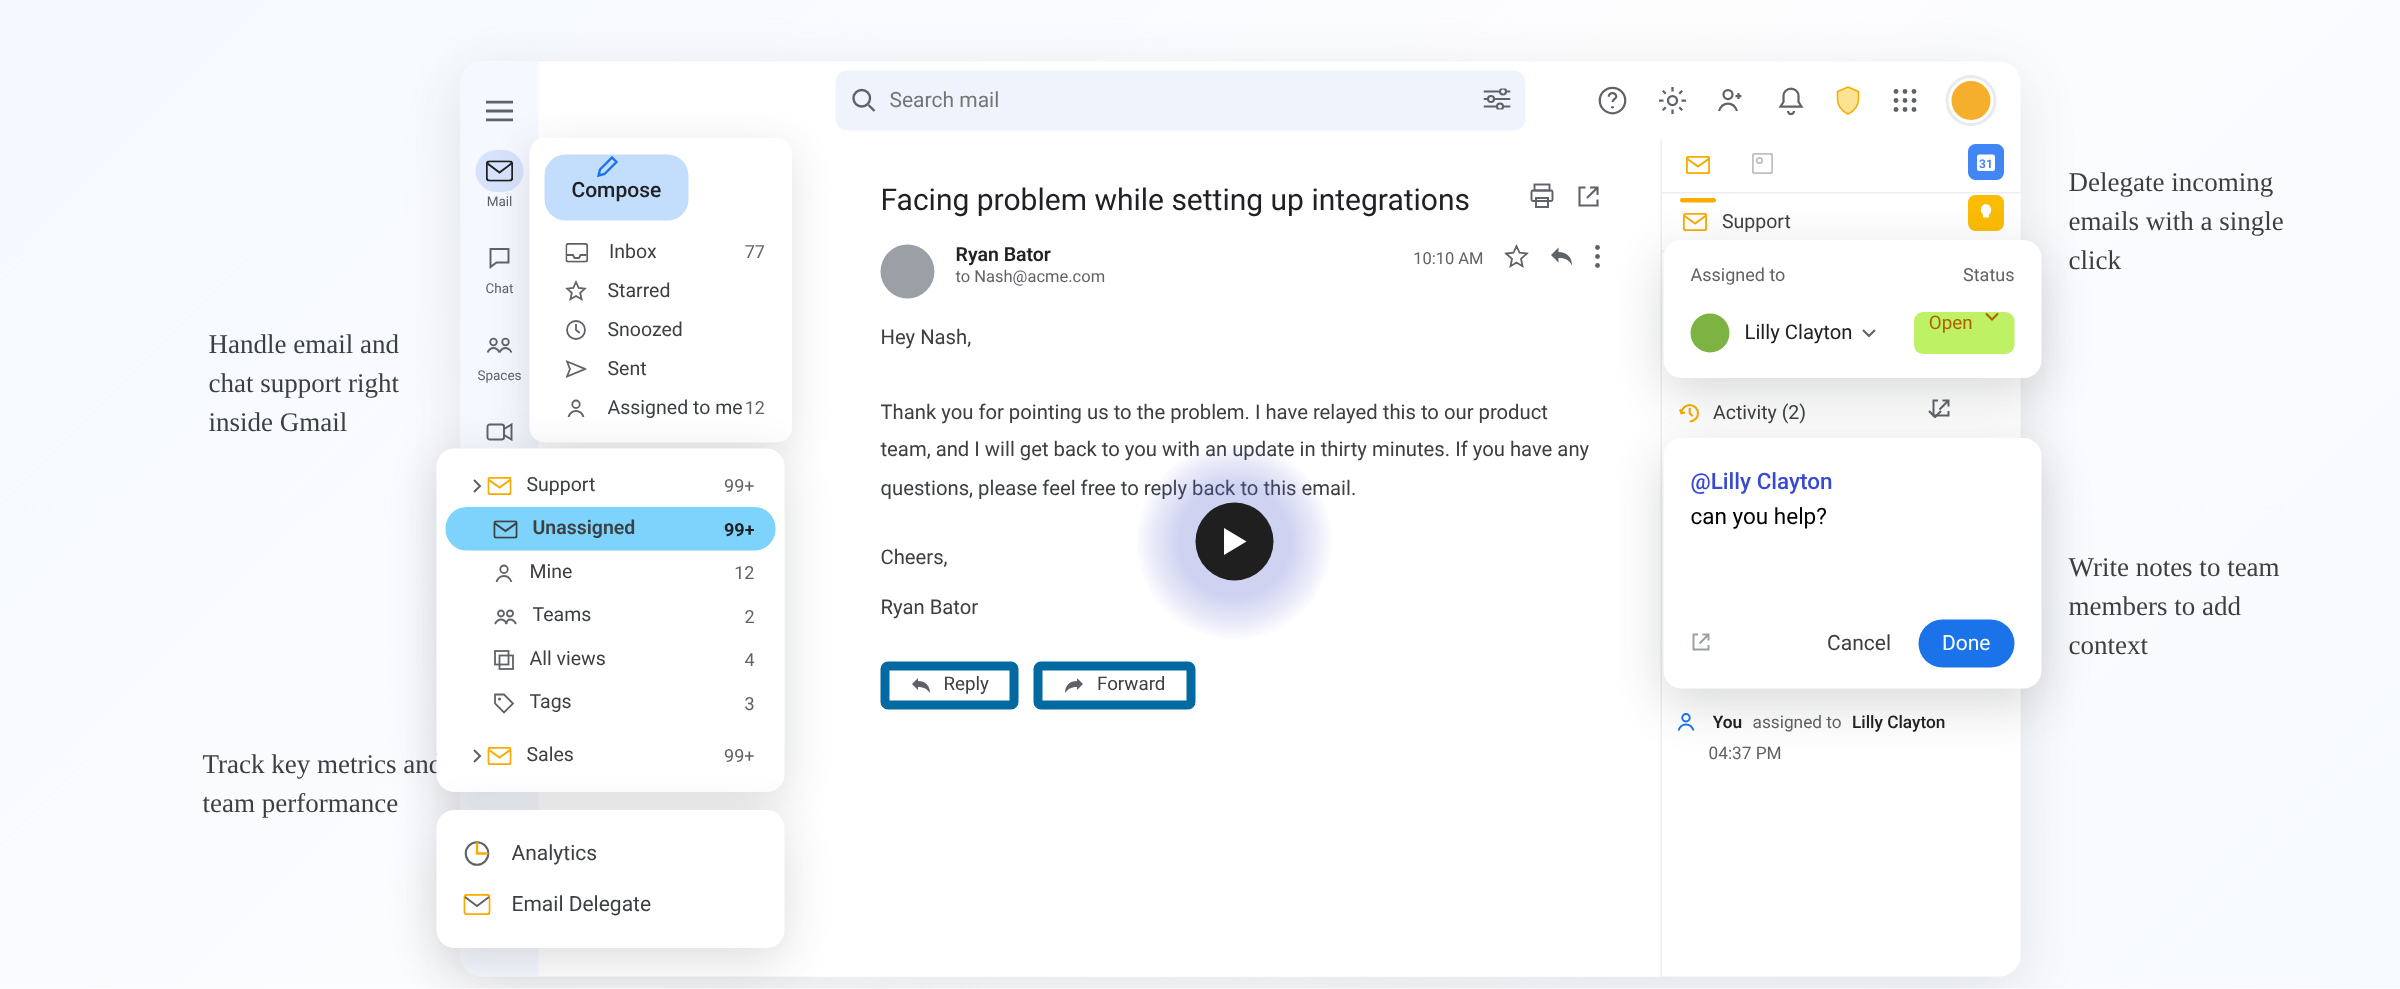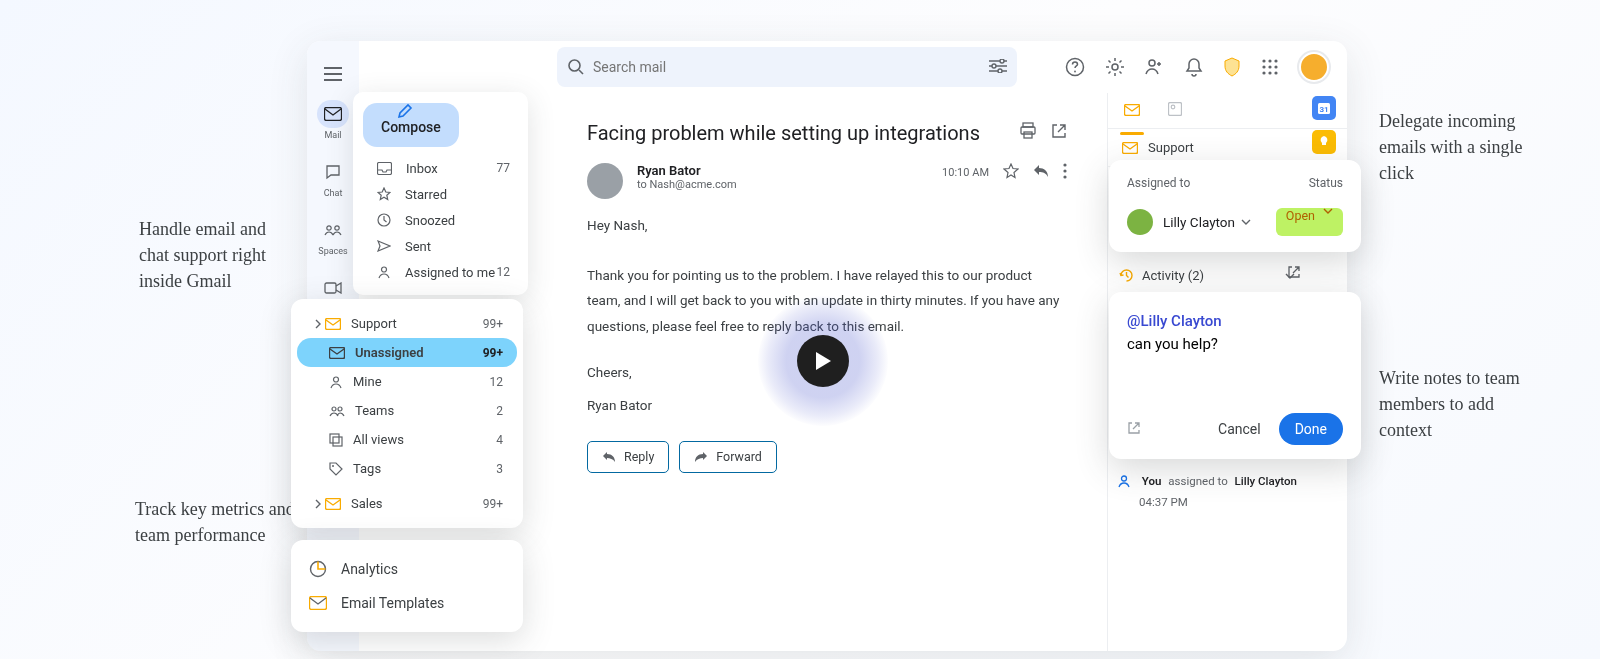--- a/index.html
+++ b/index.html
@@ -47,21 +47,21 @@
   .subj-row .ic { color:#5f6368; margin-left:14px; cursor:pointer;}
   .sender-row { display:flex; align-items:flex-start; margin-bottom:14px;}
   .sender-av { width:36px; height:36px; border-radius:50%; background:#9aa0a6; margin-right:14px;}
   .sender-name { font-size:13px; font-weight:600; color:#202124;}
   .sender-to { font-size:11px; color:#5f6368;}
   .meta-right { margin-left:auto; display:flex; align-items:center; gap:14px; color:#5f6368; font-size:11px;}
   .meta-right .ic{cursor:pointer;}
   .body-text { font-size:13.5px; color:#3c4043; line-height:1.9; margin-top:8px;}
   .body-text p { margin-bottom:8px;}
   .btn-row { margin-top:22px; display:flex; gap:10px;}
-  .pillbtn { border:1px solid #0369a1; background:#fff; border-radius:5px; height:32px; padding:0 14px; display:flex; align-items:center; font-size:12.5px; color:#3c4043; cursor:pointer;}
+  .pillbtn { border:6px solid #0369a1; background:#fff; border-radius:5px; height:32px; padding:0 14px; display:flex; align-items:center; font-size:12.5px; color:#3c4043; cursor:pointer;}
   .pillbtn svg { margin-right:8px;}
   
   .play-ov { position:absolute; left:50%; top:48%; transform:translate(-50%,-50%); width:130px; height:130px; border-radius:50%;
     background: radial-gradient(circle, rgba(82,94,206,0.28) 40%, rgba(82,94,206,0.12) 60%, transparent 72%);
     display:flex; align-items:center; justify-content:center; z-index:10; cursor:pointer;}
   .play-core { width:52px; height:52px; background:#1f1f1f; border-radius:50%; display:flex; align-items:center; justify-content:center;}
   
   .right-bar { position:absolute; right:0; top:52px; width:240px; bottom:0; border-left:1px solid #eceef1; }
   .rp-tabs { height:36px; display:flex; align-items:center; padding:0 12px; gap:20px; border-bottom:1px solid #eceef1;}
   .rp-tabs .tab { padding:6px 4px; cursor:pointer; position:relative;}
@@ -445,21 +445,21 @@
         <circle cx="9" cy="9" r="7.5" fill="none" stroke="#5f6368" stroke-width="1.4"></circle>
         <path d="M9 1.5V9h7.5" fill="none" stroke="#f9ab00" stroke-width="1.6"></path>
       </svg>
     <span class="lbl">Analytics</span>
   </div>
   <div class="prow">
     <svg width="18" height="14" viewBox="0 0 18 14">
         <rect x="0.5" y="0.5" width="17" height="13" rx="2" fill="none" stroke="#f9ab00" stroke-width="1.4"></rect>
         <path d="M1 2l8 6 8-6" fill="none" stroke="#5f6368" stroke-width="1.3"></path>
       </svg>
-    <span class="lbl">Email Templates</span>
+    <span class="lbl">Email Delegate</span>
   </div>
 </div>
 
 <div class="assign-card">
   <div class="ac-head">
     <span class="h1">Assigned to</span>
     <span>Status</span>
   </div>
   <div class="ac-row">
     <div class="ac-name-wrap">

